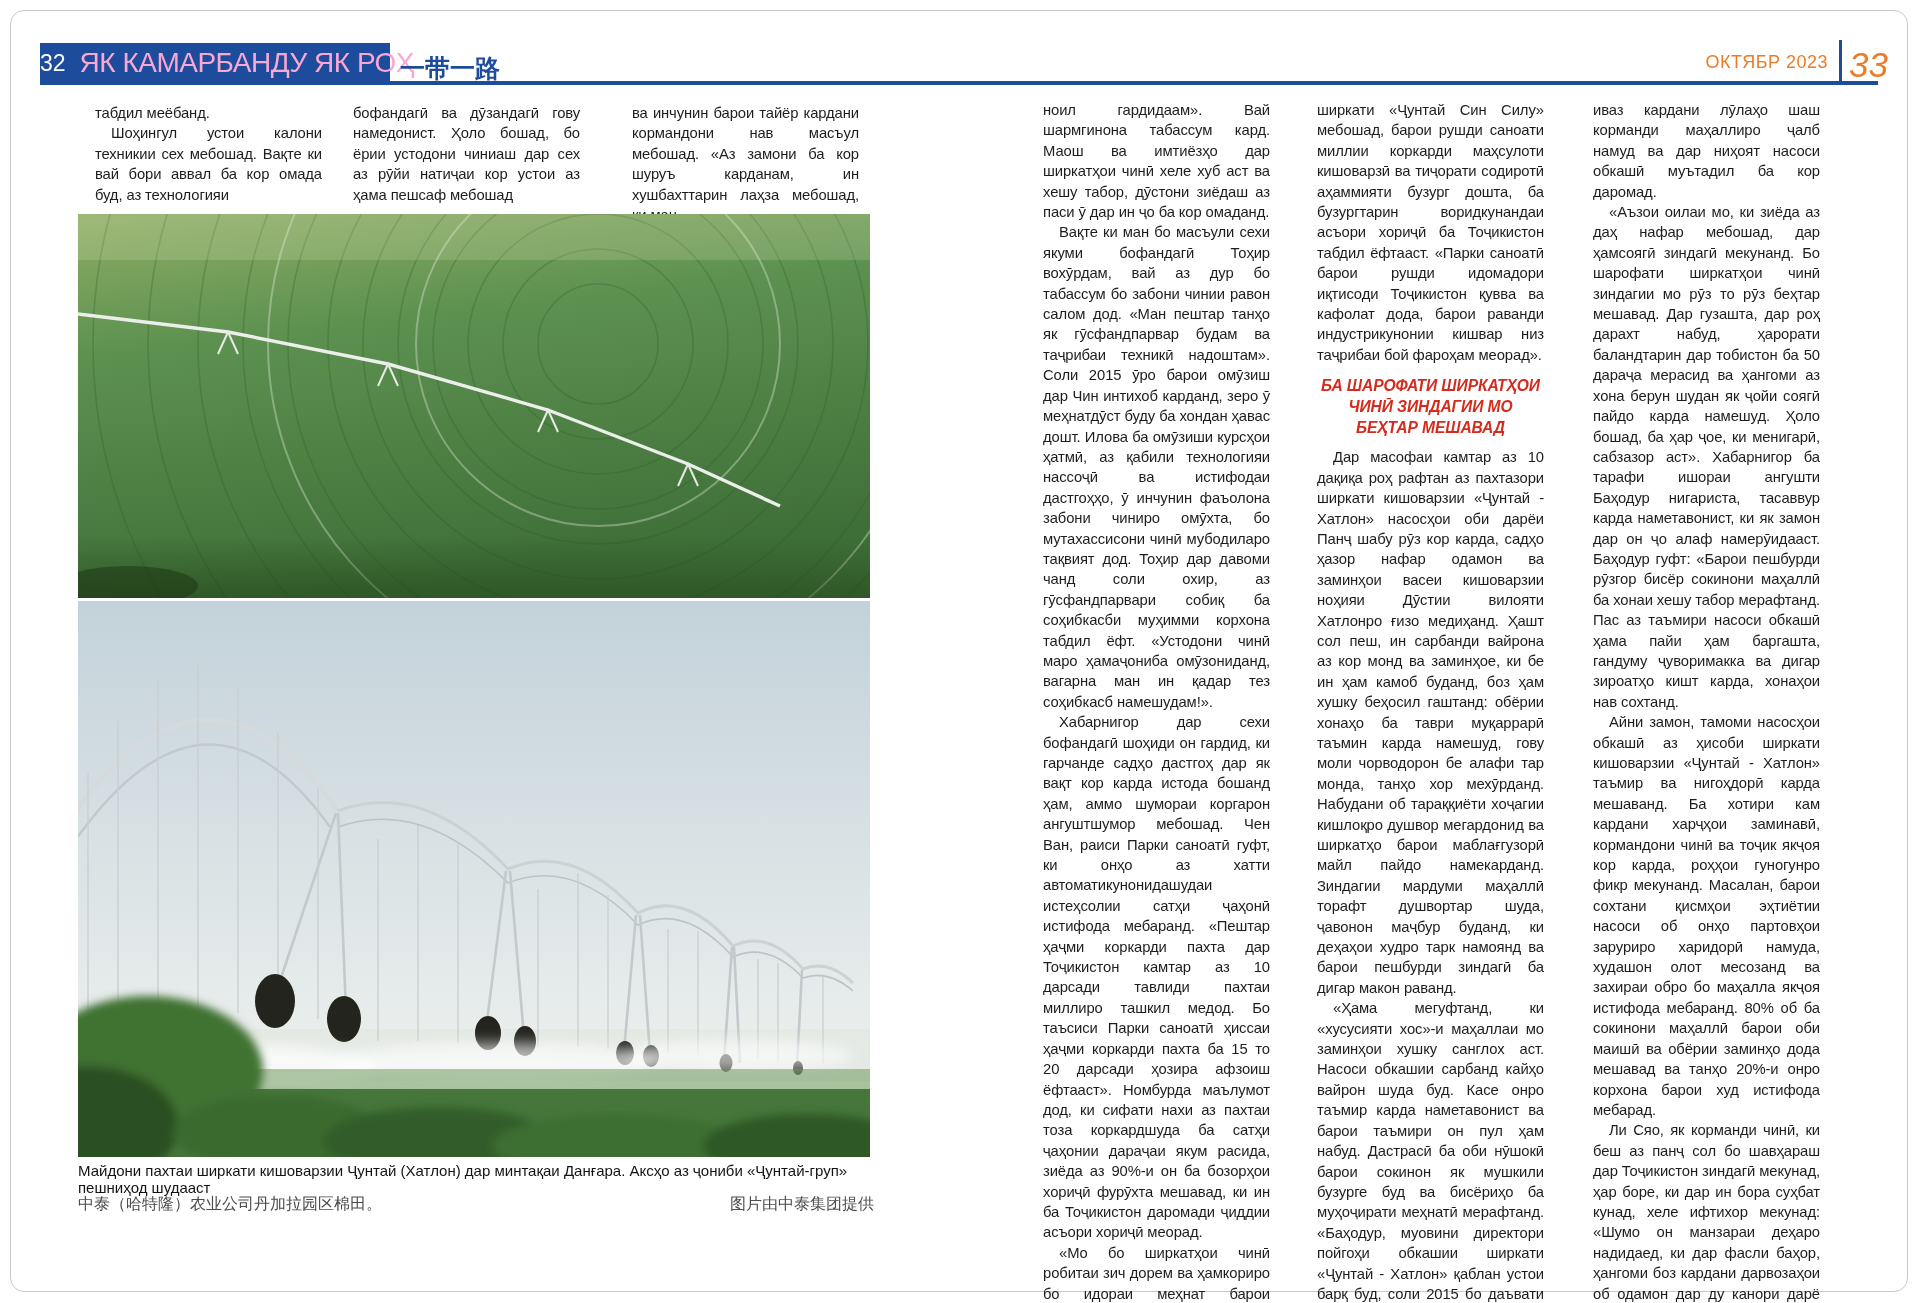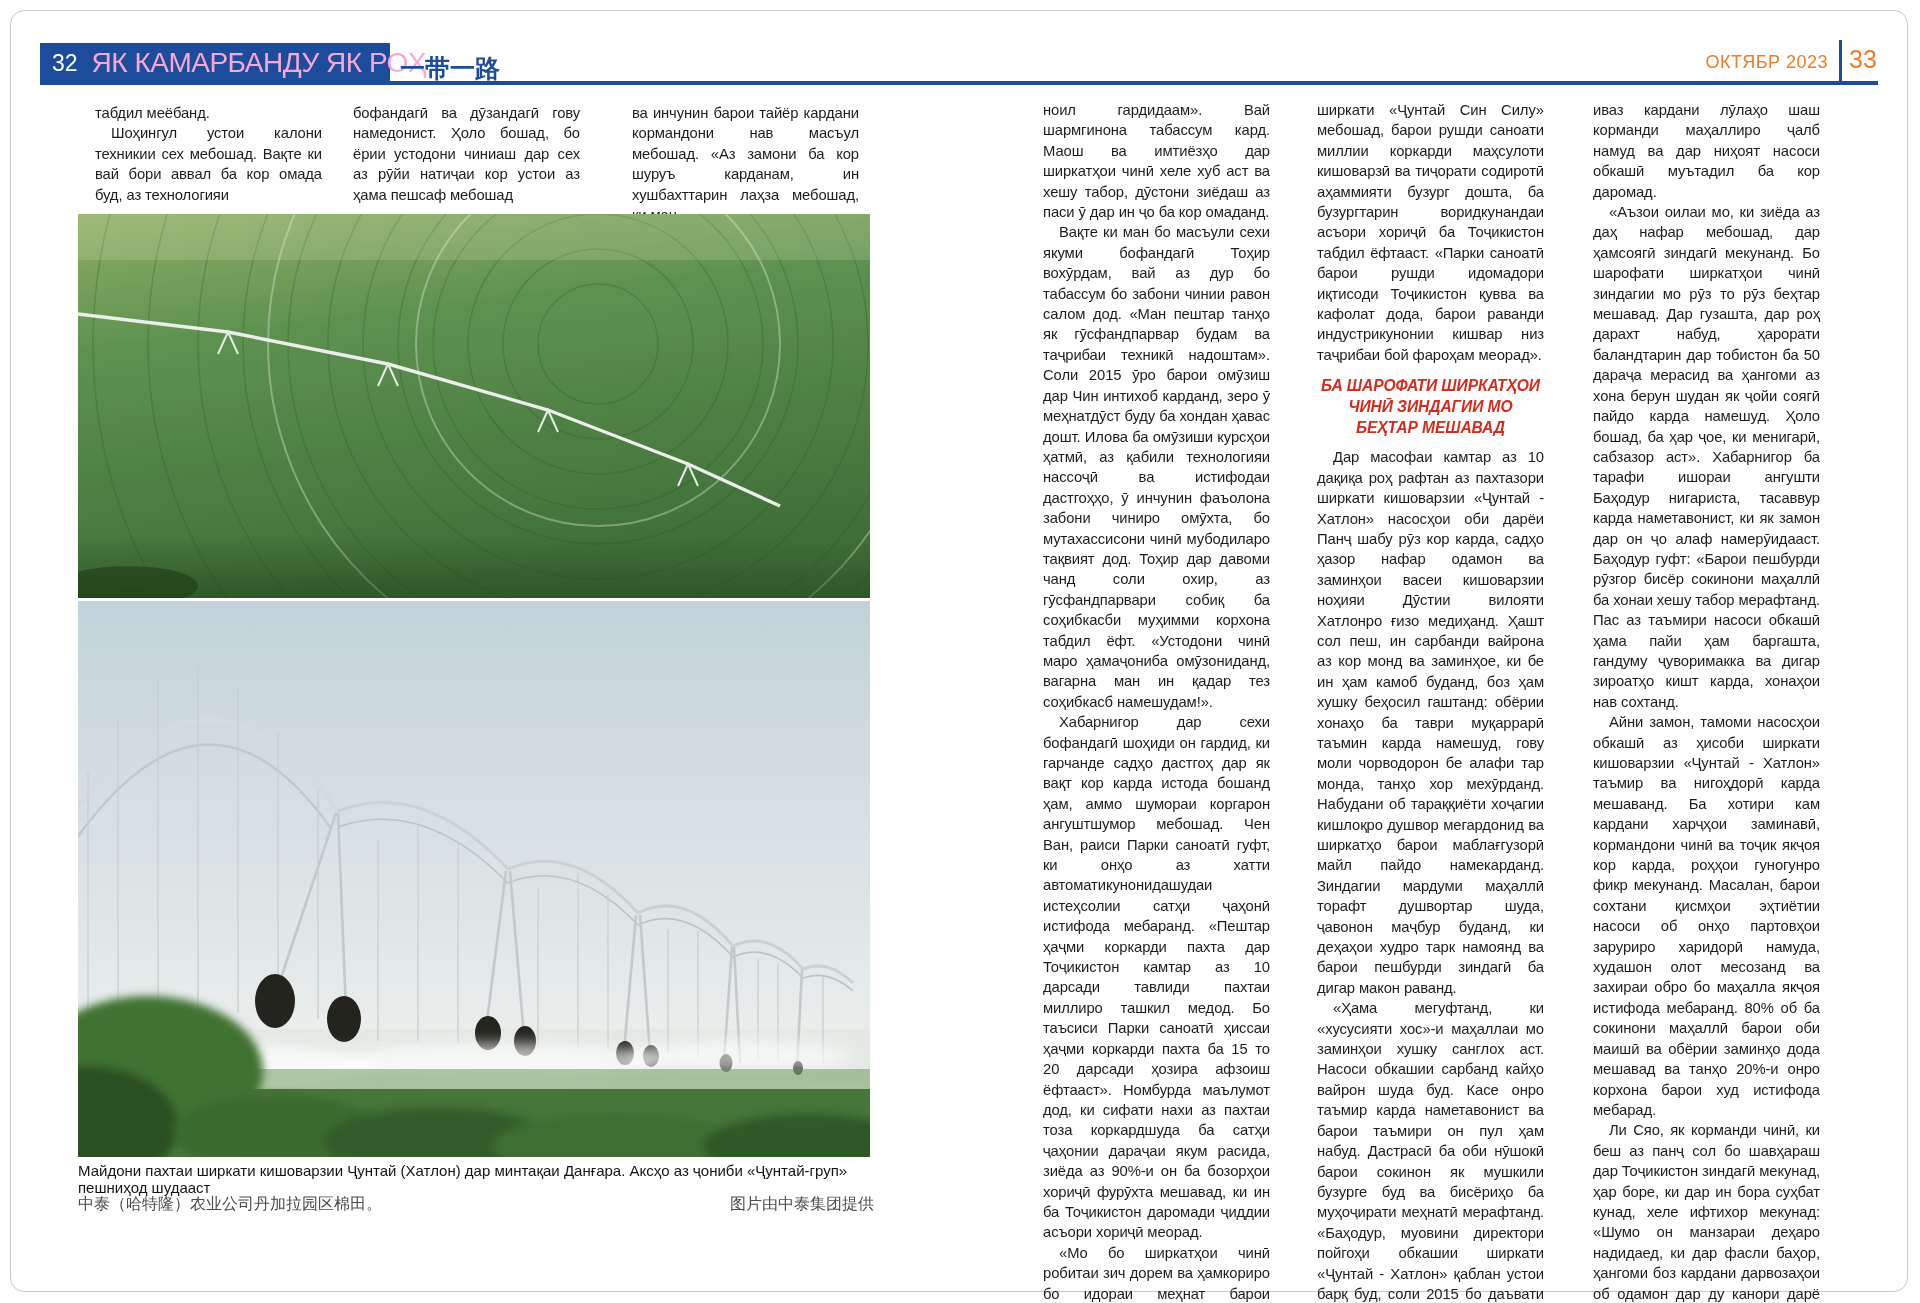--- a/index.html
+++ b/index.html
@@ -2,30 +2,30 @@
 <html><head>
 <meta charset="utf-8">
 <style>
   html,body{margin:0;padding:0;}
   body{width:1920px;height:1303px;position:relative;background:#ffffff;
        font-family:"Liberation Sans",sans-serif;overflow:hidden;}
   .frame{position:absolute;left:10px;top:10px;width:1896px;height:1280px;
          border:1px solid #c9c9c9;border-radius:14px;}
   
   .bluebox{position:absolute;left:40px;top:43px;width:350px;height:40px;background:#1d4c9c;
-           display:flex;align-items:center;box-sizing:border-box;padding-left:12px;}
+           display:flex;align-items:center;box-sizing:border-box;}
   .pg-left{color:#fff;font-size:23px;margin-right:14px;}
   .mast-title{color:#f9a8d4;font-weight:normal;font-size:28px;letter-spacing:-.5px;white-space:nowrap;}
   .cn-title{position:absolute;left:400px;top:52px;font-size:25px;font-weight:bold;color:#1d4c9c;
             font-family:"DejaVu Sans",sans-serif;}
   .rule{position:absolute;left:40px;top:81px;width:1838px;height:4px;background:#1d4c9c;}
   .issue{position:absolute;left:1598px;top:52px;width:230px;text-align:right;font-size:18px;
          color:#ed7b27;letter-spacing:.5px;}
   .vline{position:absolute;left:1839px;top:40px;width:3px;height:41px;background:#1d4c9c;}
-  .pg-right{position:absolute;left:1849px;top:45px;font-size:25px;color:#ed7b27;}
+  .pg-right{position:absolute;left:1849px;top:45px;font-size:35px;color:#ed7b27;font-style:italic;}
   
   .col{position:absolute;width:227px;text-align:justify;font-size:14.8px;line-height:20.4px;
        color:#1d1d1d;letter-spacing:-.1px;}
   .para{margin:0;}
   .ind{text-indent:16px;}
   .redhead{color:#d52b1c;font-weight:bold;text-align:center;font-size:15.6px;line-height:21px;
            margin:10px 0 9px;font-style:italic;}
   
   .photo{position:absolute;left:78px;display:block;}
   .caption{position:absolute;left:78px;top:1162px;width:794px;font-size:15px;color:#141414;}

